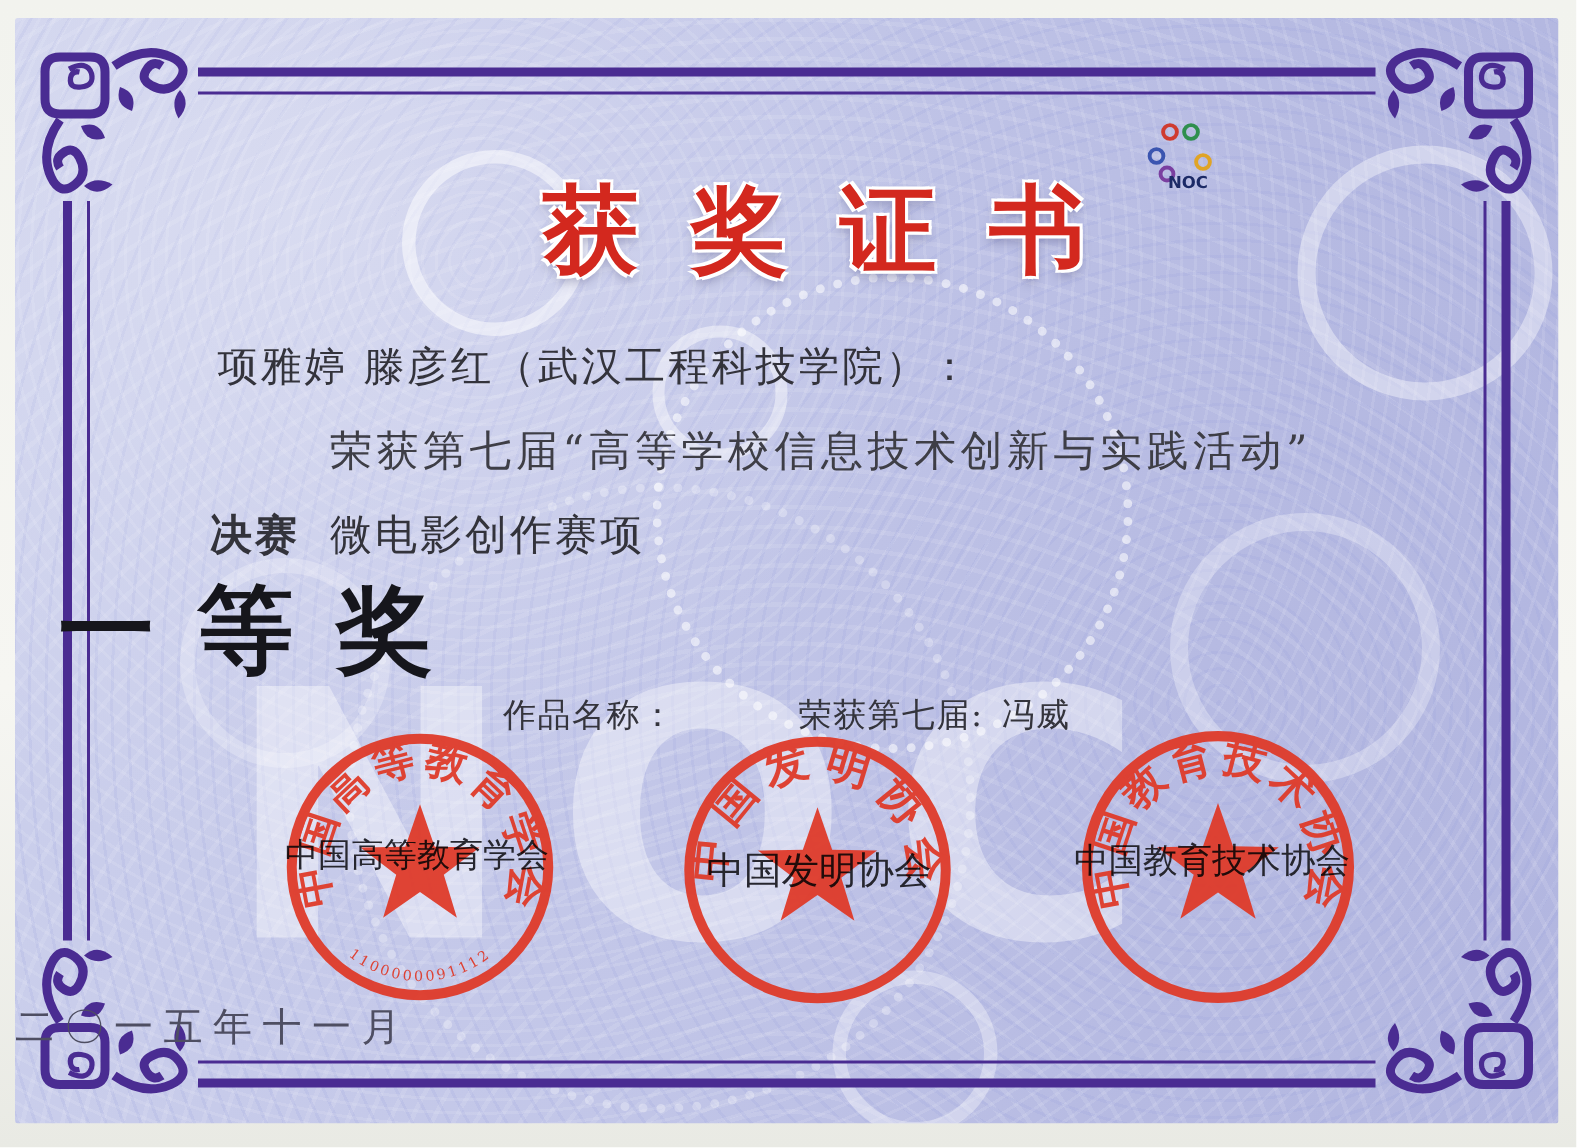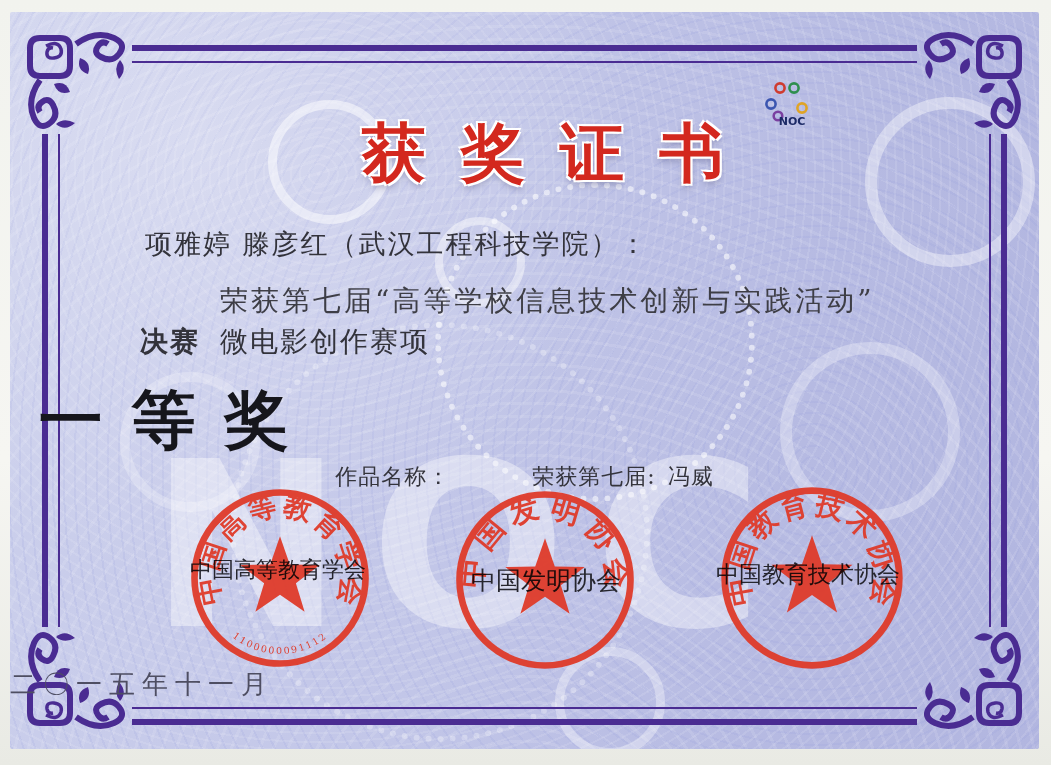--- a/index.html
+++ b/index.html
@@ -29,21 +29,21 @@
   
   .content{position:absolute;inset:0;z-index:3;}
   .serialbox{position:absolute;left:752px;top:68px;display:flex;align-items:center;gap:4px;}
   .serial{font-size:21px;color:#2e2e3e;letter-spacing:0.5px;}
   .title{position:absolute;left:0;top:98px;width:100%;text-align:center;
     font-size:64px;font-weight:bold;color:var(--title-red);letter-spacing:0.55em;text-indent:0.55em;
     text-shadow:-2px -2px 0 #fff,2px -2px 0 #fff,-2px 2px 0 #fff,2px 2px 0 #fff,0 4px 7px rgba(40,40,90,.35);padding-left:36px;}
   .line{position:absolute;color:var(--ink);white-space:nowrap;}
   .l1{left:135px;top:214px;font-size:27px;letter-spacing:2px;}
   .l2{left:210px;top:270px;font-size:28px;letter-spacing:3px;color:#3e3e46;}
-  .l3{left:130px;top:311px;font-size:28px;letter-spacing:2px;}
+  .l3{left:130px;top:326px;font-size:28px;letter-spacing:2px;}
   .l3 .gap{display:inline-block;width:20px;}
   .prize{position:absolute;left:0;top:365px;width:100%;text-align:left;
     font-size:64px;font-weight:900;color:var(--prize-ink);letter-spacing:0.45em;text-indent:0.45em;}
   .work{position:absolute;left:0;top:450px;width:100%;display:flex;justify-content:center;
     font-size:22px;color:#34343c;letter-spacing:1px;white-space:nowrap;gap:12px;}
   .work .wgap{display:inline-block;width:58px;}
   .seal{position:absolute;z-index:6;mix-blend-mode:multiply;opacity:.95;}
   .orgname{position:absolute;z-index:5;transform:translate(-50%,-50%);white-space:nowrap;
     color:#26262e;font-weight:500;}
   .date{position:absolute;left:0;top:655px;width:980px;text-align:left;

